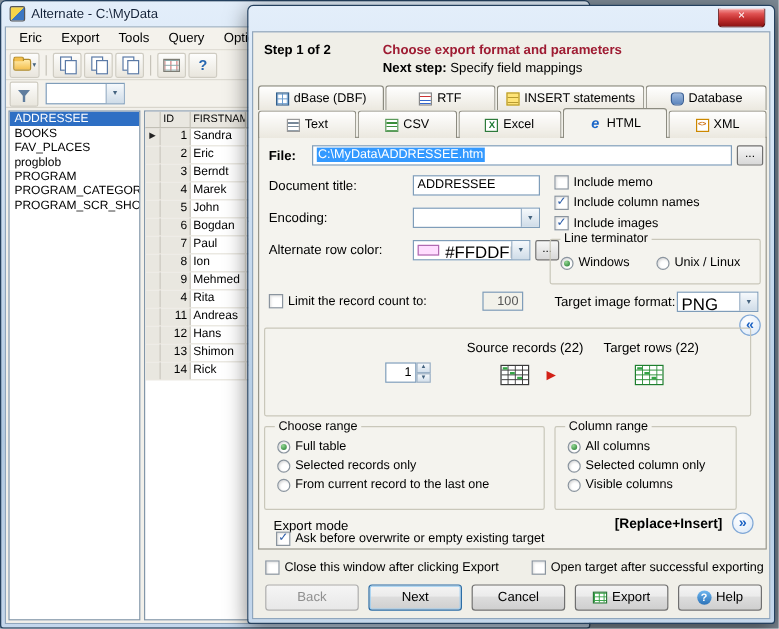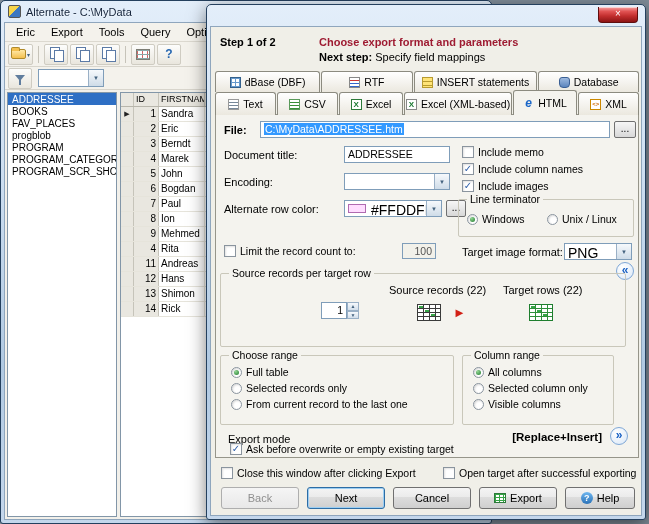--- a/index.html
+++ b/index.html
@@ -315,24 +315,20 @@
             <span>Text</span>
           </div>
         <div class="tab" style="flex:0.85">
             <span class="ticon ti-csv"></span>
             <span>CSV</span>
           </div>
         <div class="tab" style="flex:0.9">
             <span class="ticon ti-xls"></span>
             <span>Excel</span>
           </div>
-        <div class="tab" style="flex:1.6">
-            <span class="ticon ti-xlsx"></span>
-            <span>Excel (XML-based)</span>
-          </div>
         <div class="tab selected" style="flex:0.9">
             <span class="ticon ti-html"></span>
             <span>HTML</span>
           </div>
         <div class="tab" style="flex:0.85">
             <span class="ticon ti-xml"></span>
             <span>XML</span>
           </div>
       </div>
 
@@ -397,21 +393,20 @@
 
         <span class="plabel" style="left:246px;top:131px">Target image format:</span>
         <span class="combo" style="left:348px;top:128px;width:68px">
           <span class="combo-val">PNG</span>
           <span class="combo-btn">▼</span>
         </span>
 
         <span class="chev" style="left:400px;top:147px"><span>«</span></span>
 
         <div class="group" style="left:4px;top:158px;width:406px;height:74px">
-          <span class="group-label">Source records per target row</span>
           <span class="spinner" style="left:100px;top:28px">
             <span class="spin-val">1</span>
             <span class="spin-btns">
               <span>▲</span>
               <span>▼</span>
             </span>
           </span>
           <span class="plabel" style="left:168px;top:10px">Source records (22)</span>
           <span class="gi" style="left:196px;top:30px"></span>
           <span class="arrow-red" style="left:232px;top:31px">►</span>

